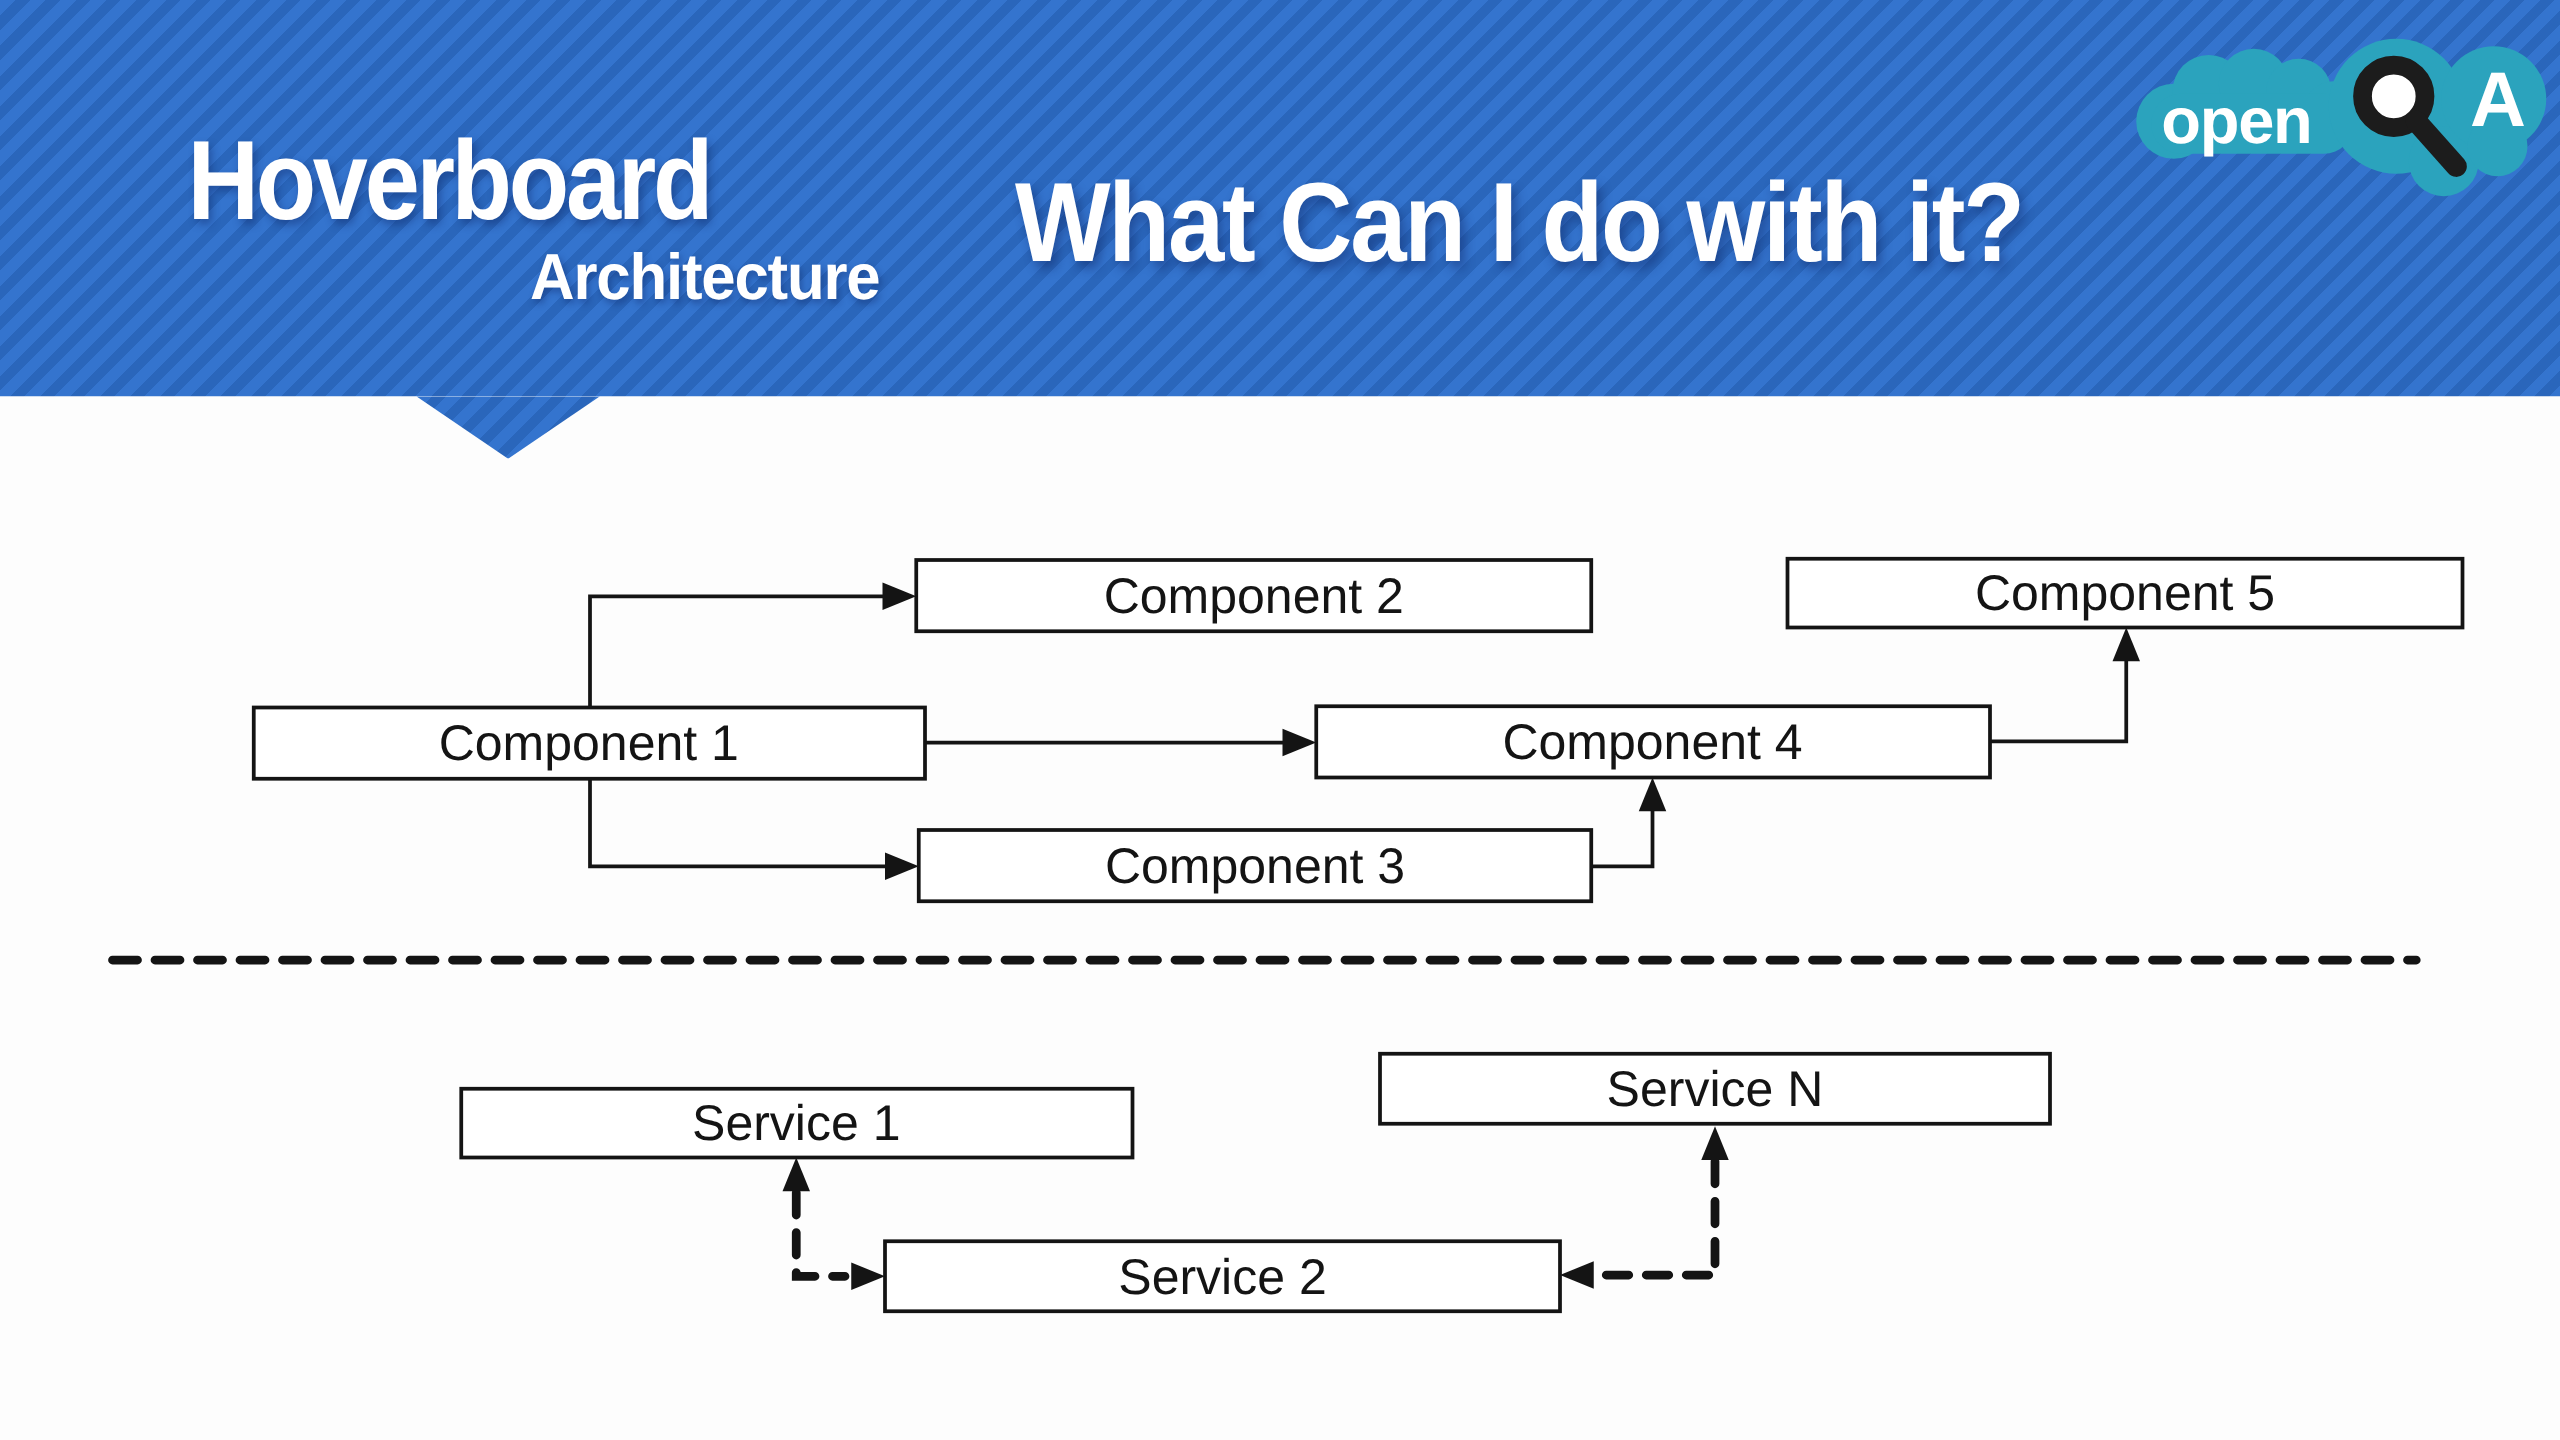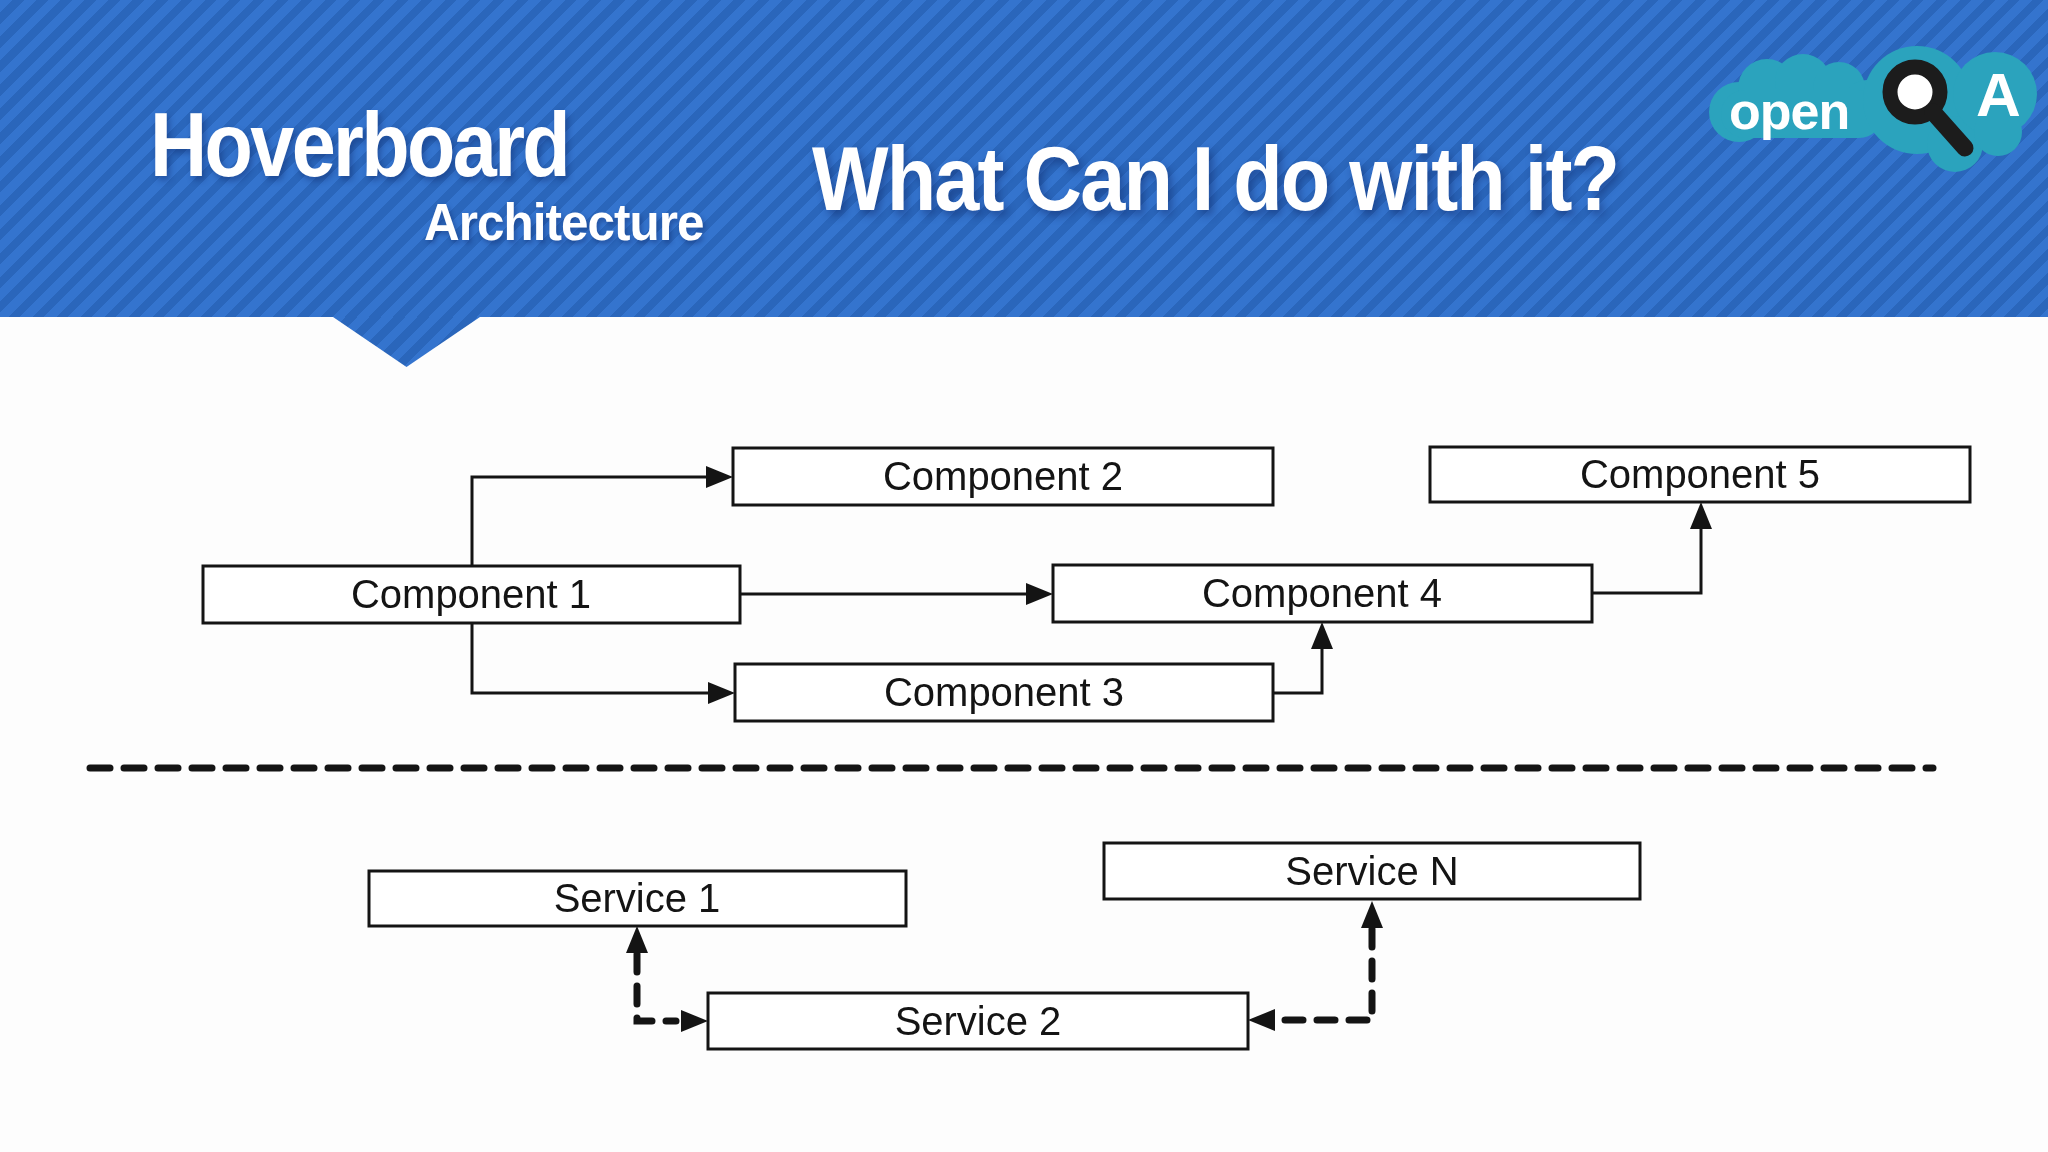--- a/index.html
+++ b/index.html
@@ -50,21 +50,21 @@
   .slide-heading{
     position:absolute; left:812px; top:134px;
     font-size:90px; font-weight:700; color:#fff; line-height:1;
     letter-spacing:-2px;
     transform:scaleX(.90); transform-origin:left top;
     text-shadow:4px 5px 9px rgba(10,30,90,.45);
     white-space:nowrap;
   }
 
   
-  .logo{position:absolute; left:1695px; top:32px; width:348px; height:152px;}
+  .logo{position:absolute; left:1695px; top:17px; width:348px; height:152px;}
   .logo svg{display:block;}
 
   
   .diagram{position:absolute; left:0; top:0; width:2048px; height:1152px;}
   .diagram rect.node{fill:#ffffff; stroke:var(--diagram-ink); stroke-width:3px;}
   .diagram text{
     font-family:"Liberation Sans", sans-serif;
     font-size:40px; fill:var(--diagram-ink);
     text-anchor:middle;
   }

